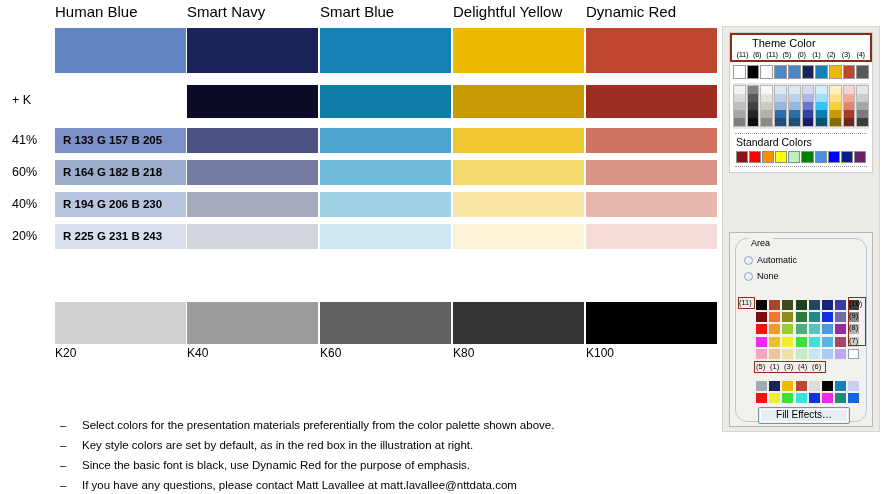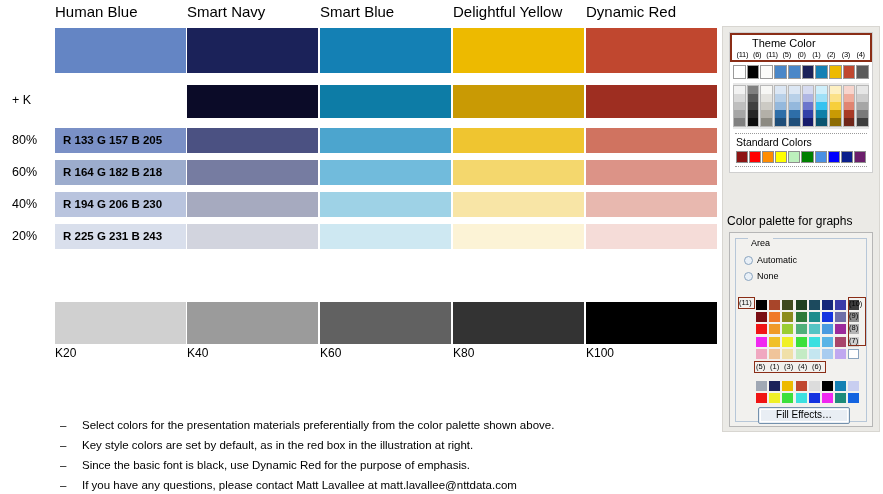--- a/index.html
+++ b/index.html
@@ -198,21 +198,21 @@
     left: 6px; top: 205px;
     width: 142px; height: 193px;
     background: #f2f1ee;
     border: 1px solid #b6b6b6;
   }
   #area-group {
     position: absolute;
     left: 5px; top: 5px;
     width: 130px; height: 182px;
     border: 1px solid #b7c7d8;
-    border-radius: 0;
+    border-radius: 12px;
   }
   #area-legend {
     position: absolute;
     left: 12px; top: -1px;
     background: #f2f1ee;
     padding: 0 3px;
     font-size: 9px;
     line-height: 10px;
   }
   .radio-row {
@@ -277,21 +277,21 @@
 </head>
 <body>
 
 <div id="palette-area">
     <div class="col-header" style="left: 55px; top: 4px;">Human Blue</div>
     <div class="col-header" style="left: 187px; top: 4px;">Smart Navy</div>
     <div class="col-header" style="left: 320px; top: 4px;">Smart Blue</div>
     <div class="col-header" style="left: 453px; top: 4px;">Delightful Yellow</div>
     <div class="col-header" style="left: 586px; top: 4px;">Dynamic Red</div>
     <div class="row-label" style="left: 12px; top: 93px;">+ K</div>
-    <div class="row-label" style="left: 12px; top: 133px;">80%</div>
+    <div class="row-label" style="left: 12px; top: 133px;">41%</div>
     <div class="row-label" style="left: 12px; top: 165px;">60%</div>
     <div class="row-label" style="left: 12px; top: 197px;">40%</div>
     <div class="row-label" style="left: 12px; top: 229px;">20%</div>
     <div class="swatch" style="left: 55px; top: 28px; width: 131px; height: 45px; background: rgb(100, 133, 196);"></div>
     <div class="swatch" style="left: 55px; top: 128px; width: 131px; height: 25px; background: rgb(122, 144, 198);"></div>
     <div class="swatch-text" style="left: 63px; top: 133px;">R 133 G 157 B 205</div>
     <div class="swatch" style="left: 55px; top: 160px; width: 131px; height: 25px; background: rgb(156, 172, 205);"></div>
     <div class="swatch-text" style="left: 63px; top: 165px;">R 164 G 182 B 218</div>
     <div class="swatch" style="left: 55px; top: 192px; width: 131px; height: 25px; background: rgb(185, 196, 222);"></div>
     <div class="swatch-text" style="left: 63px; top: 197px;">R 194 G 206 B 230</div>
@@ -468,21 +468,20 @@
           <span class="std-cell" style="background: rgb(0, 128, 0);"></span>
           <span class="std-cell" style="background: rgb(74, 144, 226);"></span>
           <span class="std-cell" style="background: rgb(0, 0, 255);"></span>
           <span class="std-cell" style="background: rgb(11, 31, 140);"></span>
           <span class="std-cell" style="background: rgb(107, 30, 107);"></span>
         </div>
       <div id="std-bottom-sep"></div>
     </div>
   </div>
 
-  <div id="graphs-title">Color palette for graphs</div>
 
   <div id="graph-dialog">
     <div id="area-group">
       <div id="area-legend">Area</div>
 
       <div class="radio-row" style="left:8px; top:16px;">
         <span class="radio-dot"></span>
         <span>Automatic</span>
       </div>
       <div class="radio-row" style="left:8px; top:32px;">

